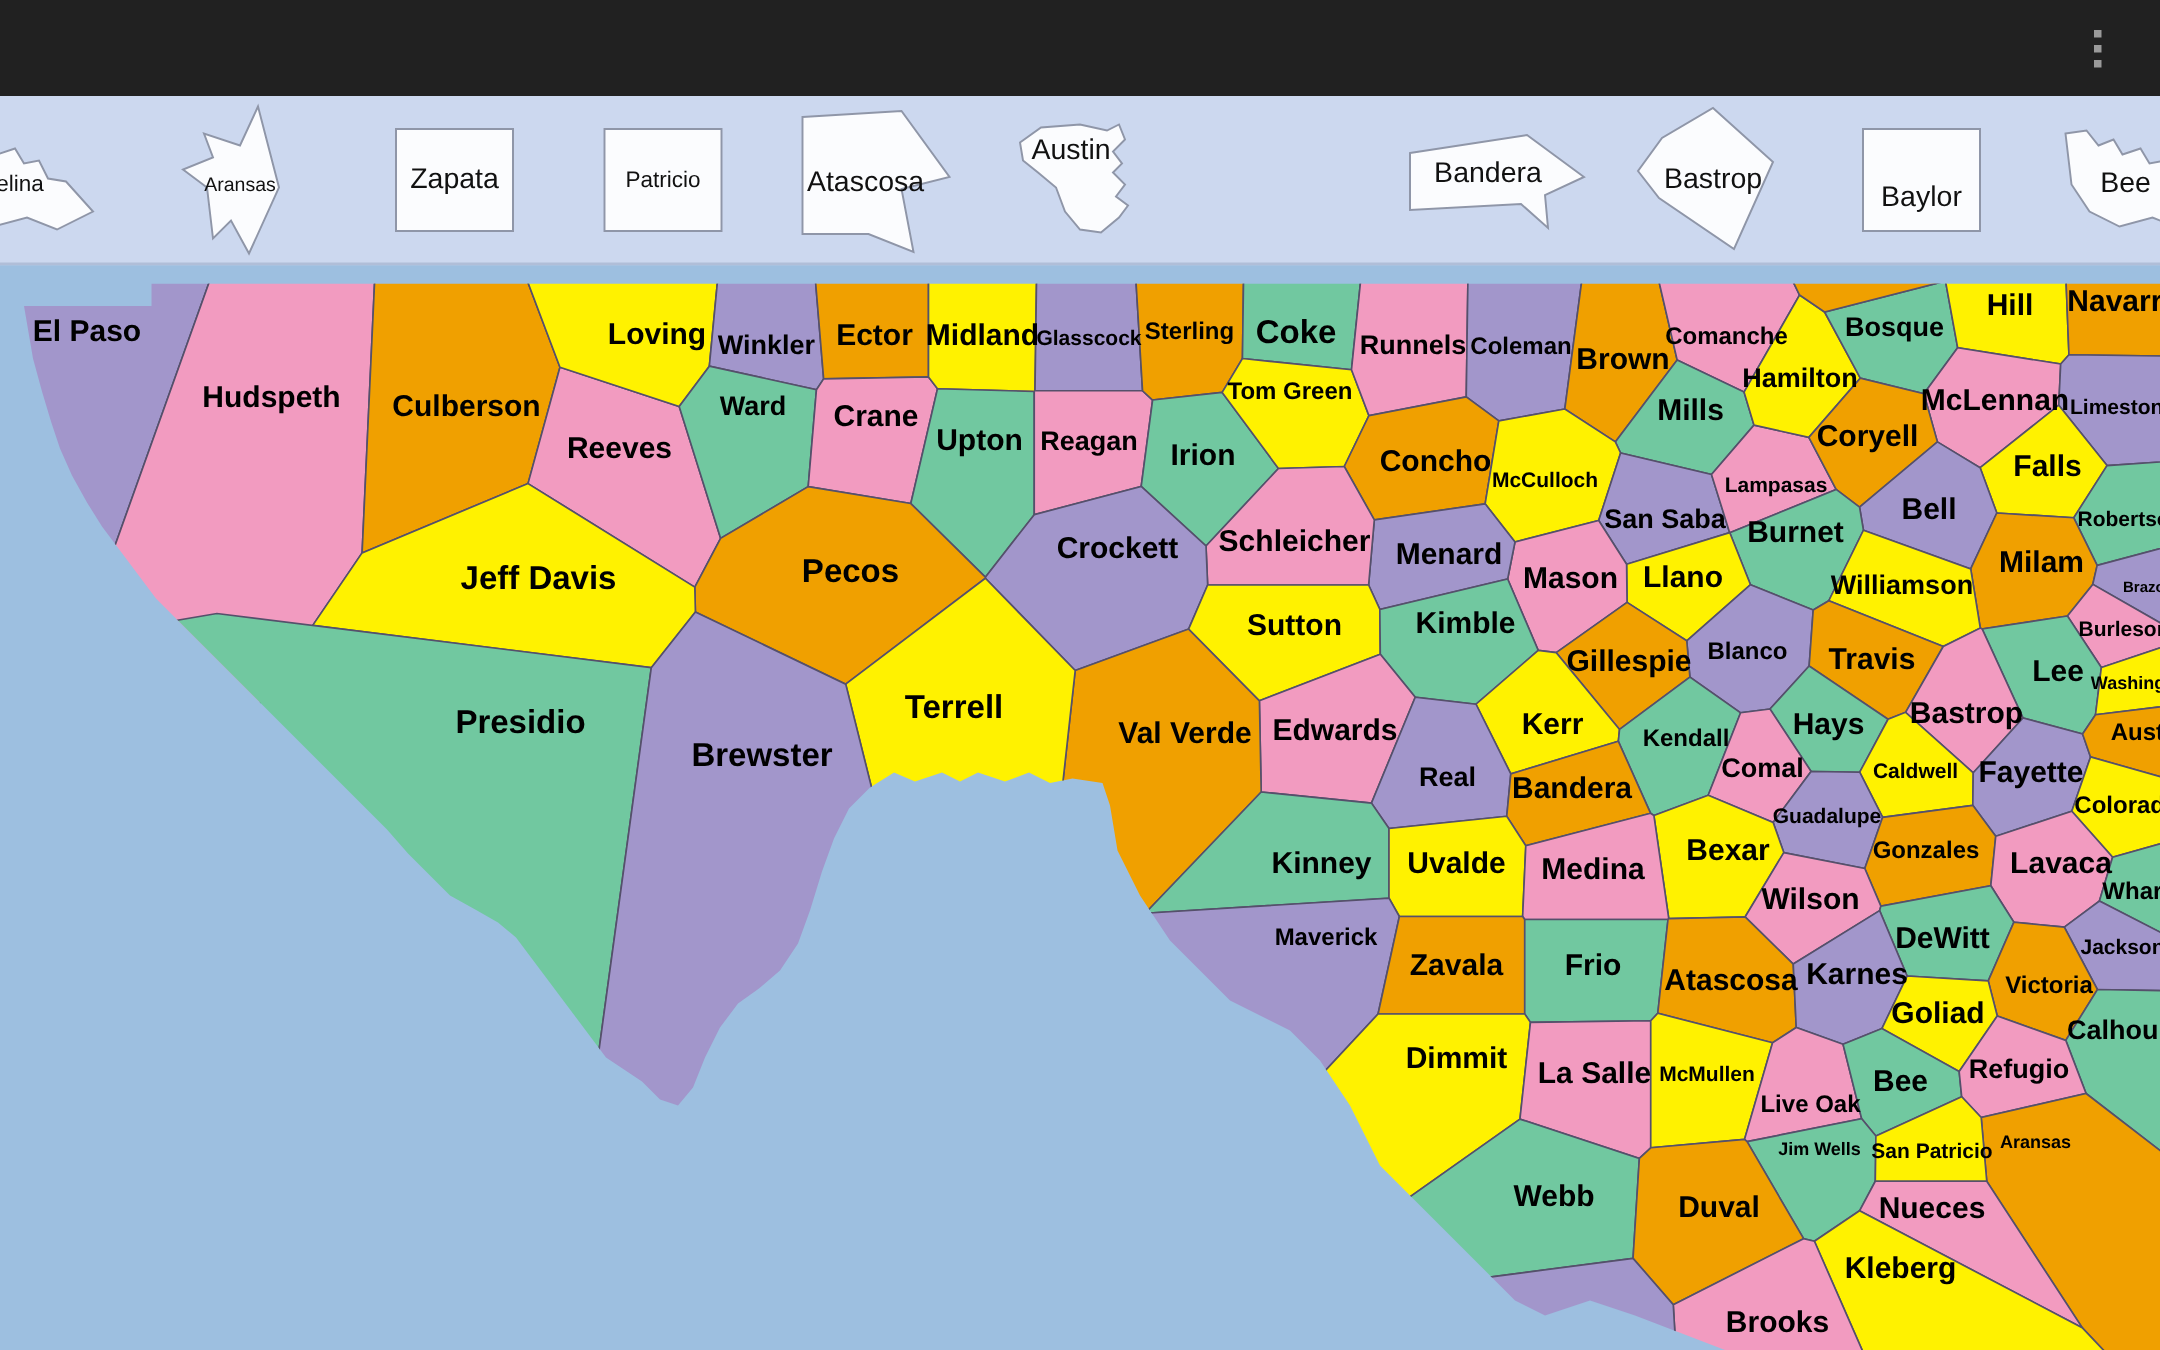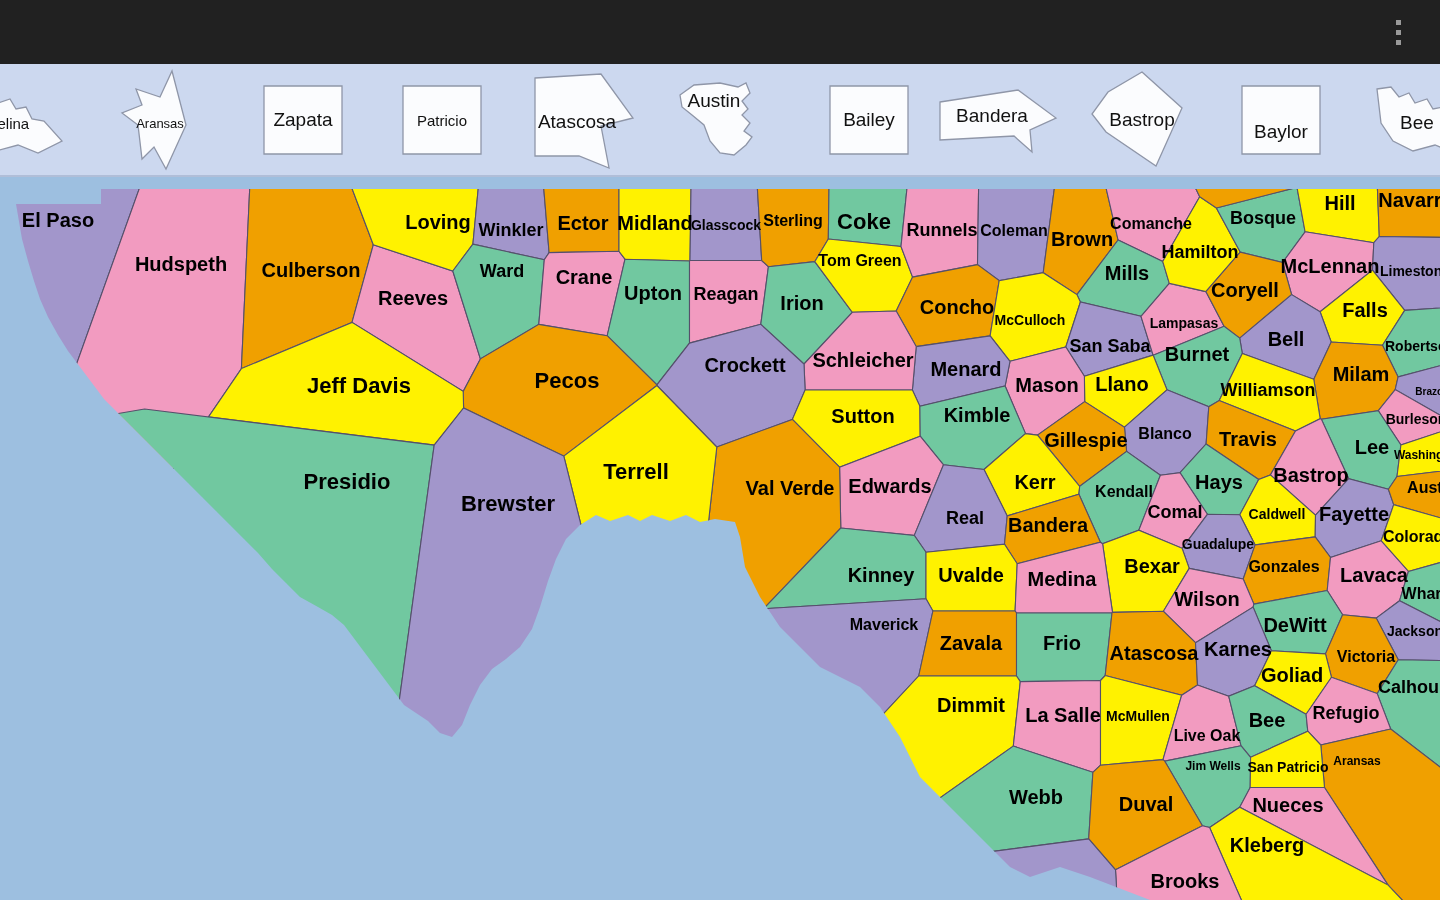--- a/index.html
+++ b/index.html
@@ -122,28 +122,20 @@
           </svg>
           <span class="plabel" style="left: 48px; top: 52px; transform: translate(-50%, -50%);">Atascosa</span>
         </div>
       </div>
       <div class="piece" style="left: 676px; width: 96px;">
         <div class="pwrap" style="width: 96px; height: 82px;">
           <svg width="96" height="82" viewBox="0 0 96 82">
             <path d="M4,16 L18,6 L44,4 L62,8 L70,4 L74,14 L66,22 L72,30 L66,36 L74,44 L68,52 L76,58 L70,66 L58,76 L44,74 L34,62 L28,46 L16,36 L6,28 Z" fill="#fbfcfe" stroke="#8f96a8" stroke-width="1.3"></path>
           </svg>
           <span class="plabel" style="left: 38px; top: 22px; transform: translate(-50%, -50%);">Austin</span>
-        </div>
-      </div>
-      <div class="piece" style="left: 828px; width: 82px;">
-        <div class="pwrap" style="width: 82px; height: 72px;">
-          <svg width="82" height="72" viewBox="0 0 82 72">
-            <path d="M2,2 L80,2 L80,70 L2,70 Z" fill="#fbfcfe" stroke="#8f96a8" stroke-width="1.3"></path>
-          </svg>
-          <span class="plabel" style="left: 41px; top: 36px; transform: translate(-50%, -50%);">Bailey</span>
         </div>
       </div>
       <div class="piece" style="left: 938px; width: 122px;">
         <div class="pwrap" style="width: 122px; height: 72px;">
           <svg width="122" height="72" viewBox="0 0 122 72">
             <path d="M2,18 L80,6 L118,34 L92,46 L94,68 L76,52 L2,56 Z" fill="#fbfcfe" stroke="#8f96a8" stroke-width="1.3"></path>
           </svg>
           <span class="plabel" style="left: 54px; top: 32px; transform: translate(-50%, -50%);">Bandera</span>
         </div>
       </div>

